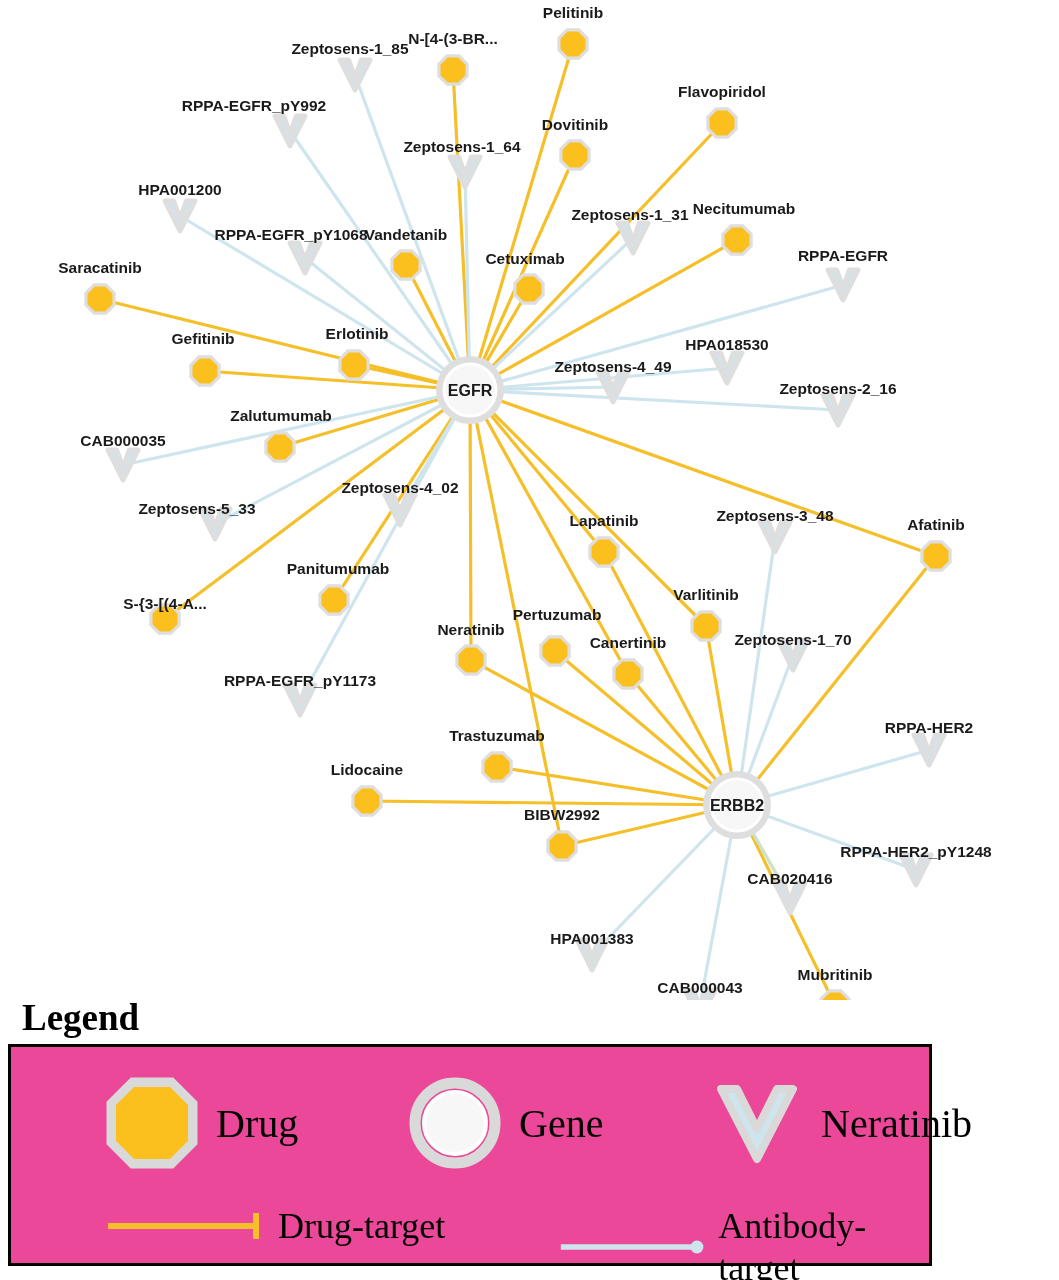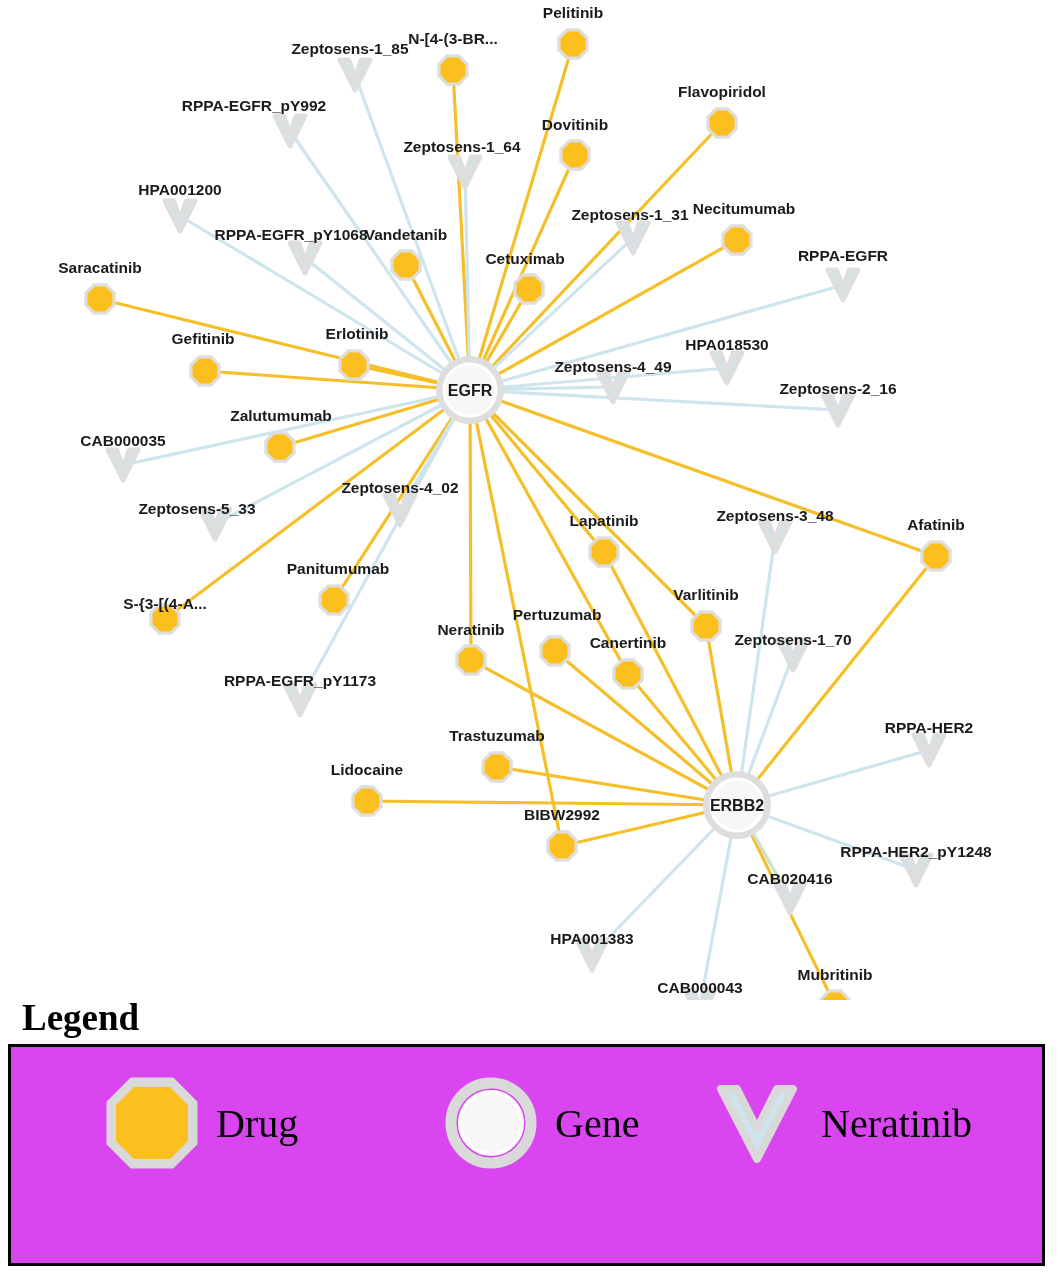--- a/index.html
+++ b/index.html
@@ -36,25 +36,25 @@
     font-family: "Liberation Sans", sans-serif;
     font-weight: bold;
     font-size: 16px;
     fill: #1a1a1a;
     text-anchor: middle;
   }
   .legend-box {
     position: absolute;
     left: 8px;
     top: 1044px;
-    width: 1037px;
+    width: 924px;
     height: 222px;
     border: 3px solid #000;
     box-sizing: border-box;
-    background: #d946ef;
+    background: #ec4899;
   }
   .legend-title {
     position: absolute;
     left: 22px;
     top: 996px;
     font-family: "Liberation Serif", serif;
     font-size: 37px;
     font-weight: bold;
     color: #000;
   }
@@ -375,30 +375,49 @@
   <div class="legend-row-1">
 
     <div class="legend-item" style="left:95px; top:10px;">
       <svg width="92" height="92" viewBox="0 0 92 92">
         <polygon points="27,6 65,6 86,27 86,65 65,86 27,86 6,65 6,27" fill="none" stroke="#d9d9d9" stroke-width="11"></polygon>
         <polygon points="28,10 64,10 82,28 82,64 64,82 28,82 10,64 10,28" fill="#fbc01e"></polygon>
       </svg>
       <span class="lbl">Drug</span>
     </div>
 
-    <div class="legend-item" style="left:434px; top:10px;">
+    <div class="legend-item" style="left:398px; top:10px;">
       <svg width="92" height="92" viewBox="0 0 92 92">
         <circle cx="46" cy="46" r="40" fill="none" stroke="#d9d9d9" stroke-width="11"></circle>
         <circle cx="46" cy="46" r="31" fill="#f7f7f7" stroke="#ffffff" stroke-width="4"></circle>
       </svg>
       <span class="lbl">Gene</span>
     </div>
 
     <div class="legend-item" style="left:700px; top:10px;">
       <svg width="92" height="92" viewBox="0 0 92 92">
         <path d="M10 12 L46 82 L82 12 L66 12 L46 52 L26 12 Z" fill="#cfe5ee" stroke="#d9d9d9" stroke-width="8" stroke-linejoin="round"></path>
       </svg>
       <span class="lbl">Neratinib</span>
     </div>
 
   </div>
 
+  <div class="legend-row-2">
+
+    <div class="legend-line-item" style="left:95px; top:18px;">
+      <svg width="160" height="34" viewBox="0 0 160 34">
+        <line x1="2" y1="17" x2="150" y2="17" stroke="#f5bf2a" stroke-width="6"></line>
+        <line x1="150" y1="4" x2="150" y2="30" stroke="#f5bf2a" stroke-width="6"></line>
+      </svg>
+      <span class="lbl2">Drug-target</span>
+    </div>
+
+    <div class="legend-line-item" style="left:548px; top:18px;">
+      <svg width="160" height="34" viewBox="0 0 160 34">
+        <line x1="2" y1="17" x2="146" y2="17" stroke="#cfe5ee" stroke-width="6"></line>
+        <circle cx="150" cy="17" r="7" fill="#cfe5ee"></circle>
+      </svg>
+      <span class="lbl2">Antibody-target</span>
+    </div>
+
+  </div>
 </div>
 
 </body></html>

